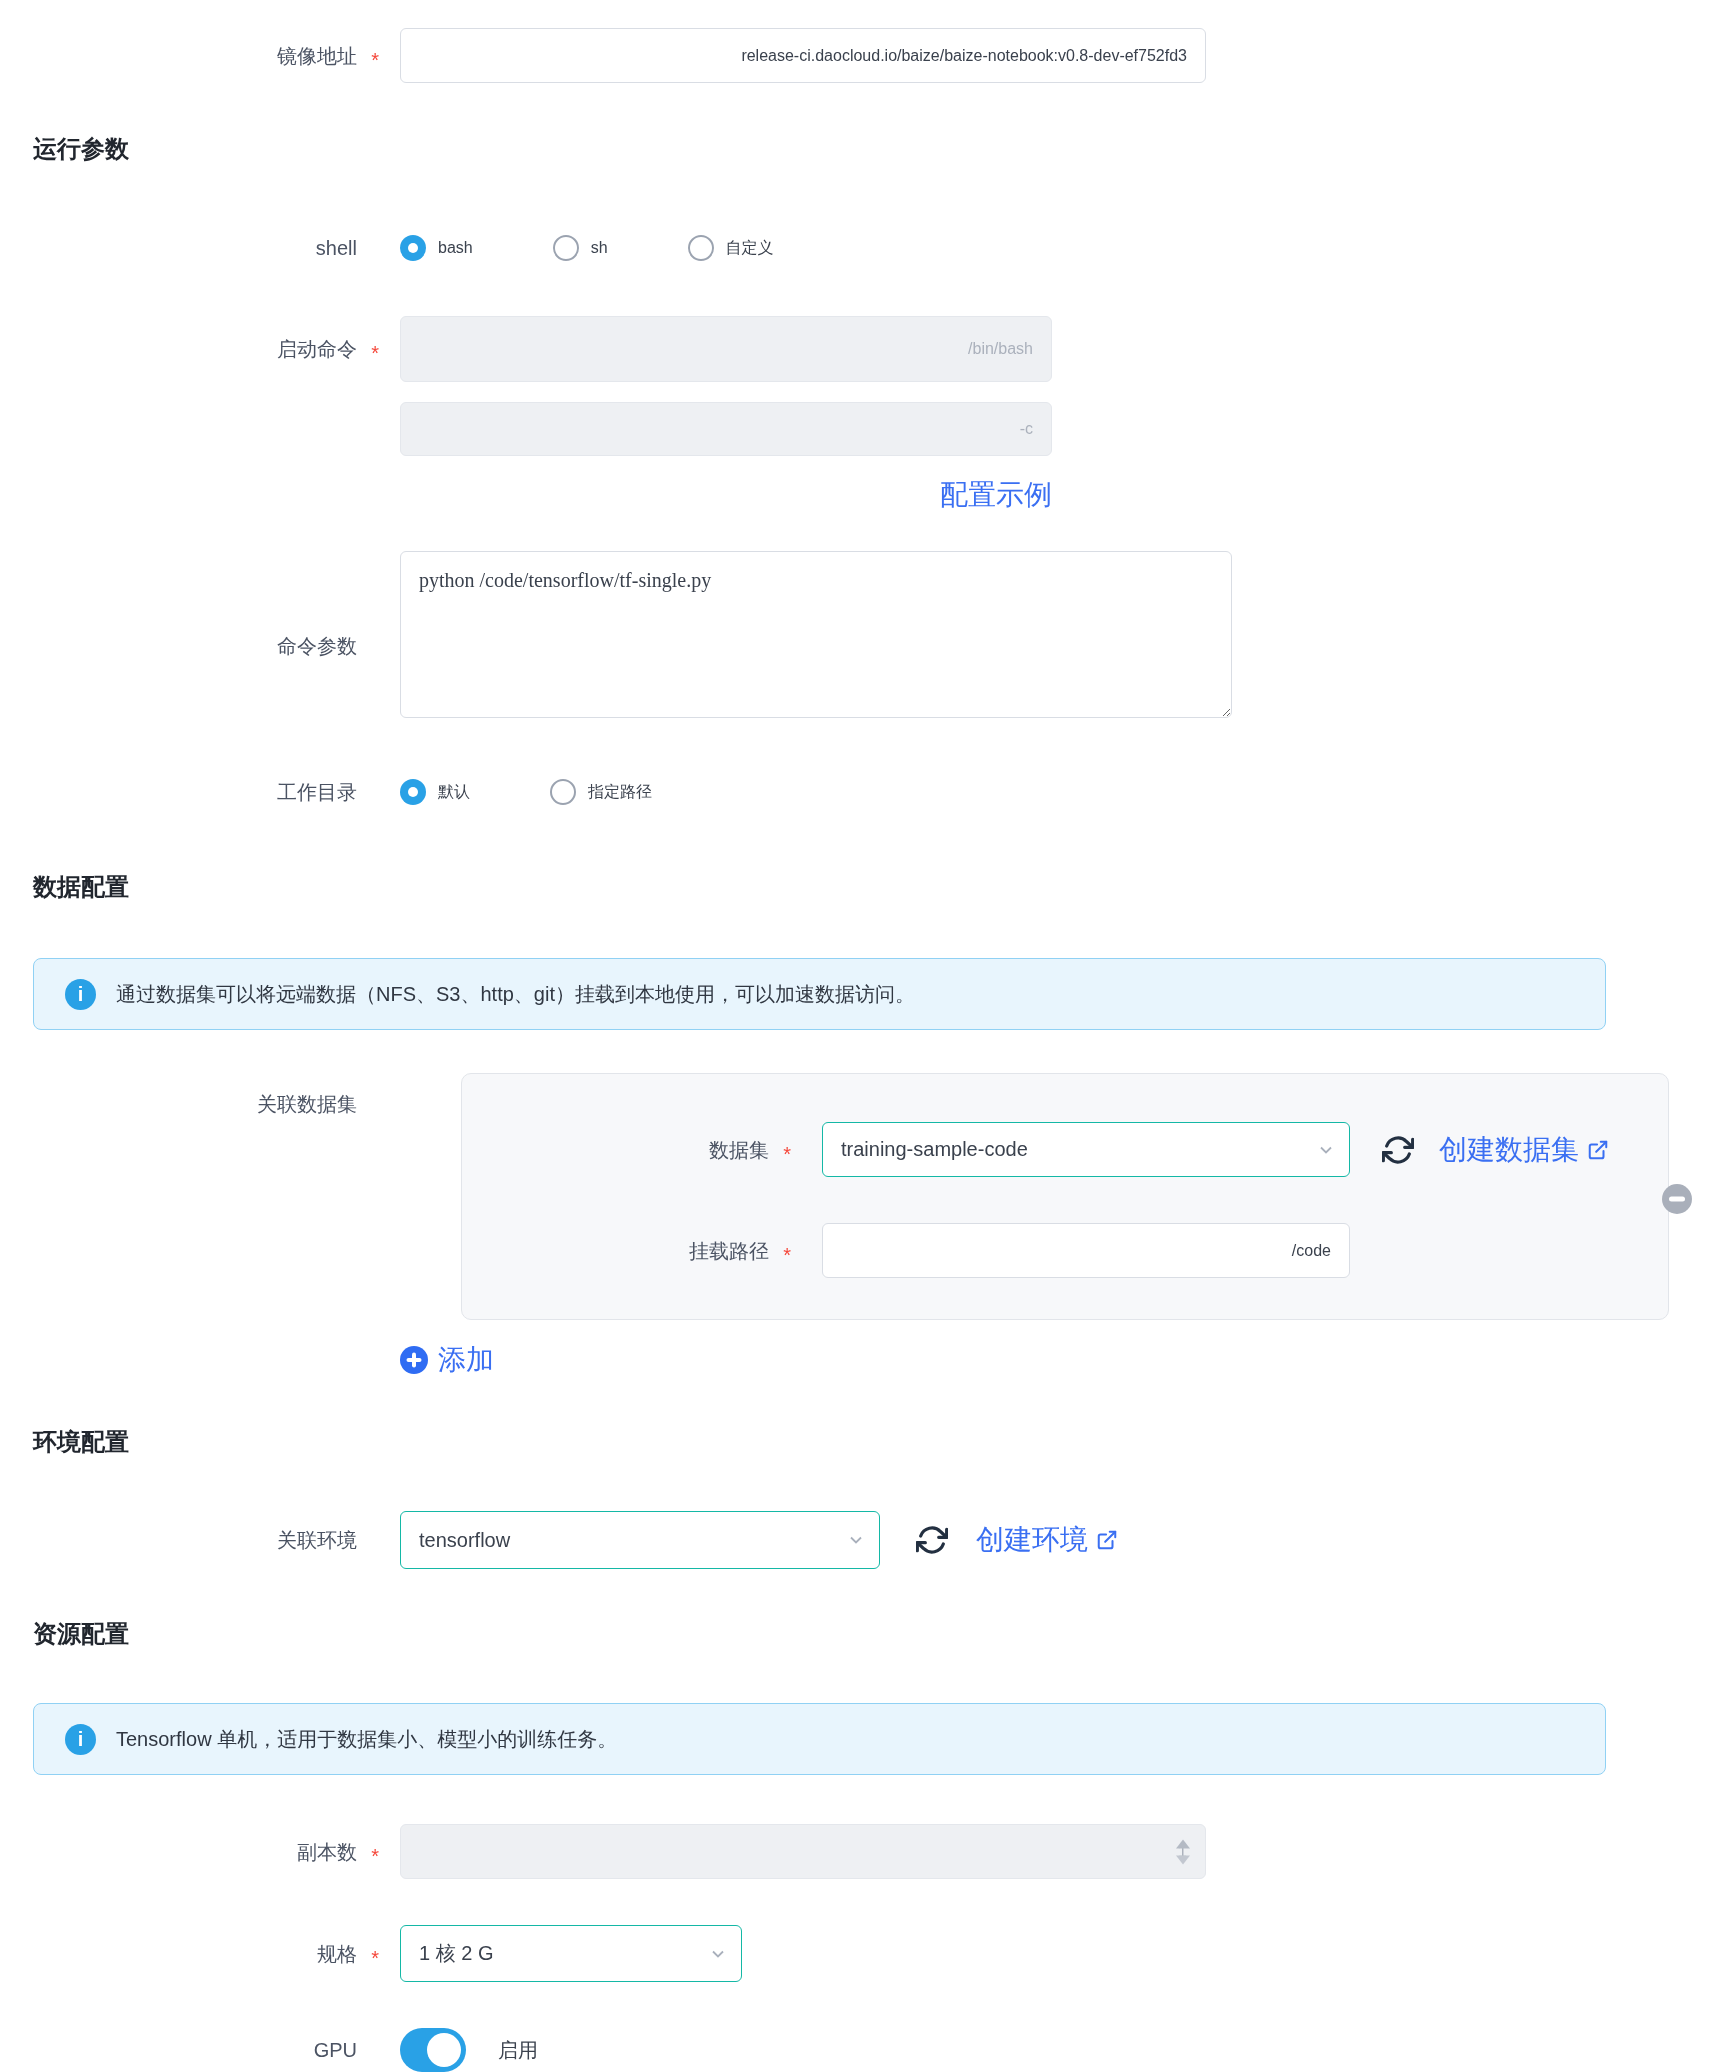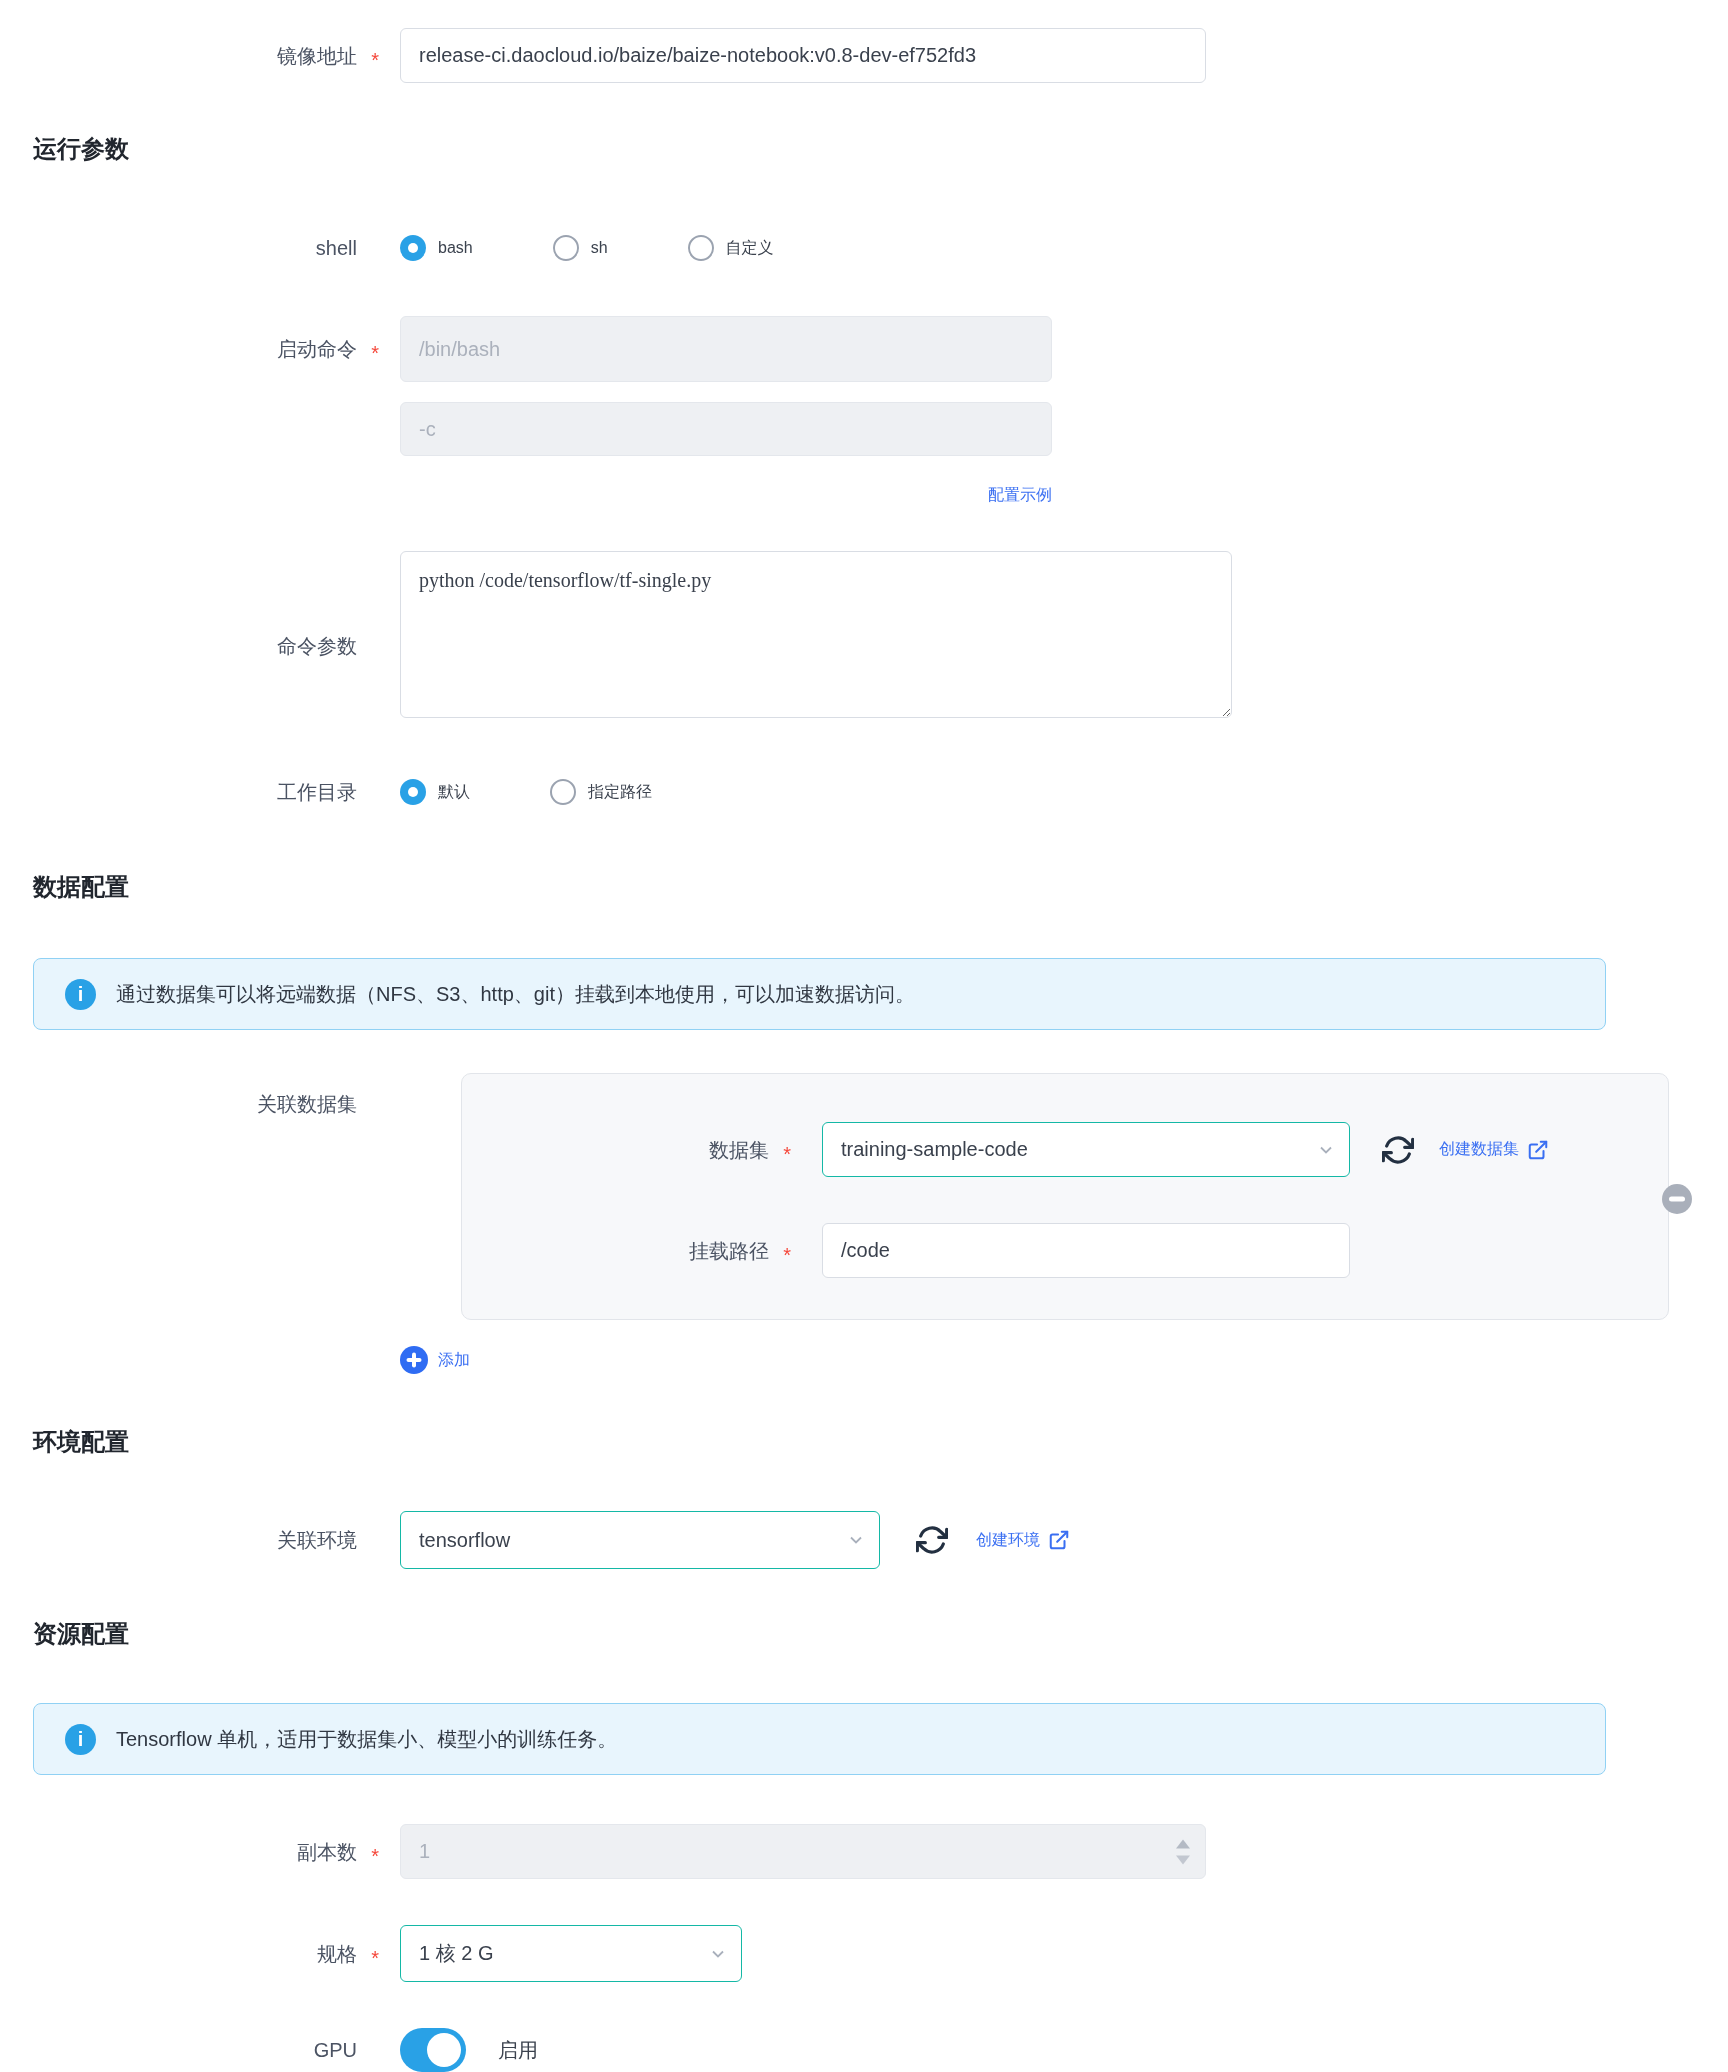--- a/index.html
+++ b/index.html
@@ -9,37 +9,37 @@
 
   .row { position: absolute; left: 0; width: 1728px; display: flex; align-items: center; }
   .lbl { width: 357px; flex: none; position: relative; text-align: right;
          font-size: 20px; color: #4b5363; line-height: 28px; }
   .req { position: absolute; right: -22px; top: 4px; color: #f5483b; font-size: 20px; }
   .ctrl { margin-left: 43px; position: relative; }
 
   .section-title { position: absolute; left: 33px; font-size: 24px; font-weight: 700; color: #21262e; }
 
   .tinput { border: 1px solid #d9dde4; border-radius: 6px; background: #fff; color: #3a414d;
-            font-size: 20px; padding: 0 18px; font-family: inherit; outline: none; }
+            font-size: 16px; padding: 0 18px; font-family: inherit; outline: none; text-align: right; }
   .tinput::placeholder { color: #aeb4bf; }
   .tinput.disabled { background: #eef0f3; border-color: #e4e7ec; color: #abb1bc; }
   .tinput.disabled::placeholder { color: #abb1bc; }
 
   .select { border: 1px solid #14b8a6; border-radius: 6px; background: #fff; position: relative;
             display: flex; align-items: center; padding: 0 44px 0 18px; font-size: 20px; color: #3a414d; }
   .select .chev { position: absolute; right: 14px; top: 50%; transform: translateY(-50%); display: flex; }
 
   .radio-item { display: flex; align-items: center; margin-right: 80px; }
   .radio { width: 26px; height: 26px; border-radius: 50%; background: #fff; border: 2px solid #9ba3b0; flex: none; }
   .radio.checked { border: none; background: #29a1e6; position: relative; }
   .radio.checked::after { content: ""; position: absolute; left: 50%; top: 50%;
       transform: translate(-50%,-50%); width: 10px; height: 10px; border-radius: 50%; background: #fff; }
   .radio-text { margin-left: 12px; font-size: 16px; color: #3b424e; }
 
-  .link { color: #3a6ff2; font-size: 16px; cursor: pointer; display: inline-flex; align-items: center; }
+  .link { color: #3a6ff2; font-size: 28px; cursor: pointer; display: inline-flex; align-items: center; }
 
   textarea.cmdarea { width: 832px; height: 167px; border: 1px solid #d9dde4; border-radius: 6px;
       font-family: Liberation Serif, serif; font-size: 20px; color: #3a414d; padding: 14px 18px; outline: none; resize: both; line-height: 28px; }
 
   .alert { position: absolute; left: 33px; width: 1573px; height: 72px; background: #e8f5fd;
       border: 1px solid #90d1f4; border-radius: 8px; display: flex; align-items: center; }
   .info-icon { width: 31px; height: 31px; border-radius: 50%; background: #29a1e6; color: #fff;
       font-size: 20px; font-weight: 700; display: flex; align-items: center; justify-content: center;
       margin-left: 31px; flex: none; }
   .alert-text { margin-left: 20px; font-size: 20px; color: #303742; }

